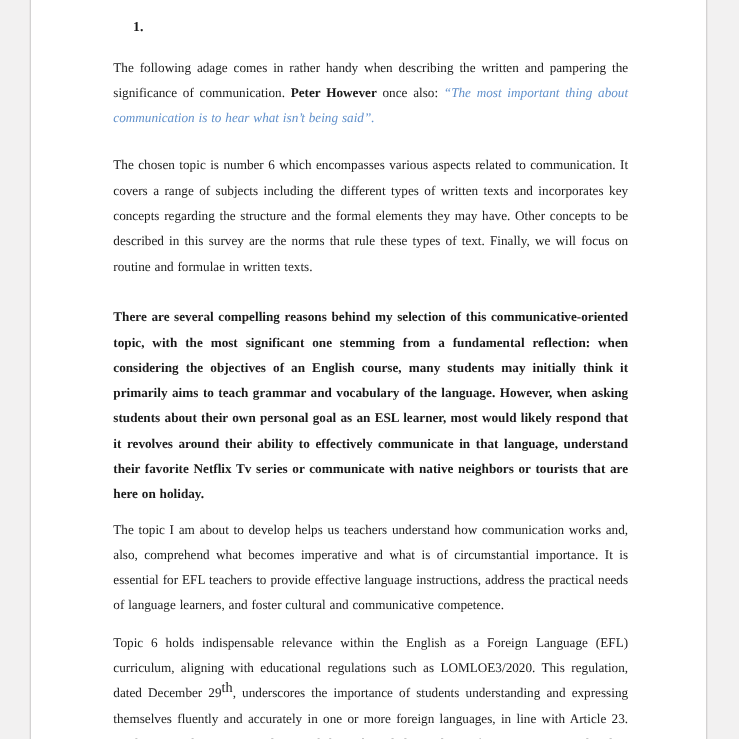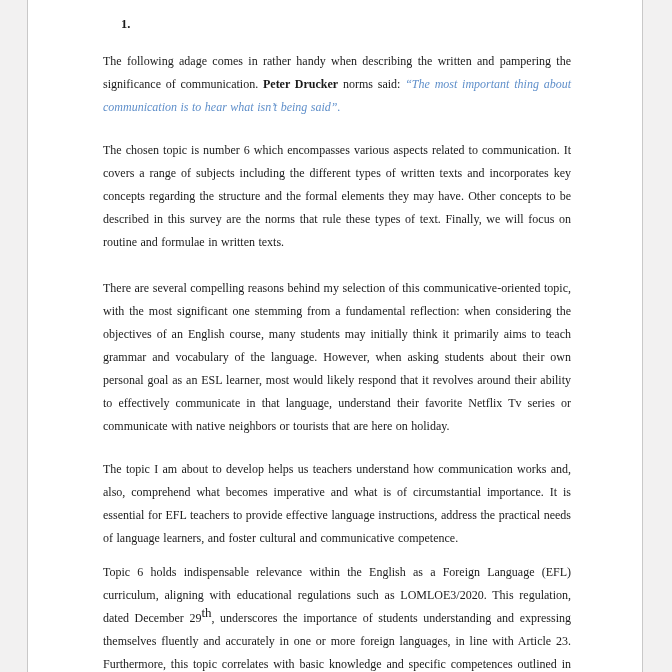--- a/index.html
+++ b/index.html
@@ -34,35 +34,35 @@
   .heading .num { width: 17px; flex: 0 0 auto; }
   .para {
     font-size: 12px;
     line-height: 23px;
     text-align: justify;
     margin-bottom: 14px;
     word-spacing: 0.5px;
   }
   .para:nth-of-type(1) { margin-bottom: 20px; }
   .para:nth-of-type(2) { margin-bottom: 23px; }
-  .para:nth-of-type(3) { margin-bottom: 20px; }
+  .para:nth-of-type(3) { margin-bottom: 9px; font-weight: bold; }
   .para:nth-of-type(4) { margin-bottom: 11px; }
   .seg-bold { font-weight: bold; }
   .seg-quote { color: var(--quote-blue, #5f8fca); font-style: italic; }
   .para sup { font-size: 13px; line-height: 0; vertical-align: super; }
 </style>
 </head>
 <body>
 
 <div class="page">
   <div class="content">
     <div class="heading">
       <span class="num">1.</span>
     </div>
     <div id="paragraphs">
-        <p class="para"><span>The following adage comes in rather handy when describing the written and pampering the significance of communication. </span><span class="seg-bold">Peter Drucker</span><span> norms said: </span><span class="seg-quote">“The most important thing about communication is to hear what isn’t being said”.</span></p>
+        <p class="para"><span>The following adage comes in rather handy when describing the written and pampering the significance of communication. </span><span class="seg-bold">Peter However</span><span> once also: </span><span class="seg-quote">“The most important thing about communication is to hear what isn’t being said”.</span></p>
         <p class="para"><span>The chosen topic is number 6 which encompasses various aspects related to communication. It covers a range of subjects including the different types of written texts and incorporates key concepts regarding the structure and the formal elements they may have. Other concepts to be described in this survey are the norms that rule these types of text. Finally, we will focus on routine and formulae in written texts.</span></p>
         <p class="para"><span>There are several compelling reasons behind my selection of this communicative-oriented topic, with the most significant one stemming from a fundamental reflection: when considering the objectives of an English course, many students may initially think it primarily aims to teach grammar and vocabulary of the language. However, when asking students about their own personal goal as an ESL learner, most would likely respond that it revolves around their ability to effectively communicate in that language, understand their favorite Netflix Tv series or communicate with native neighbors or tourists that are here on holiday.</span></p>
         <p class="para"><span>The topic I am about to develop helps us teachers understand how communication works and, also, comprehend what becomes imperative and what is of circumstantial importance. It is essential for EFL teachers to provide effective language instructions, address the practical needs of language learners, and foster cultural and communicative competence.</span></p>
         <p class="para"><span>Topic 6 holds indispensable relevance within the English as a Foreign Language (EFL) curriculum, aligning with educational regulations such as LOMLOE3/2020. This regulation, dated December 29</span><sup>th</sup><span>, underscores the importance of students understanding and expressing themselves fluently and accurately in one or more foreign languages, in line with Article 23. Furthermore, this topic correlates with basic knowledge and specific competences outlined in RD217/2022 and Regional Decree 30/2023, dated March 16</span><sup>th</sup><span>, which defines the Secondary</span></p>
       </div>
   </div>
 </div>
 
 </body></html>

